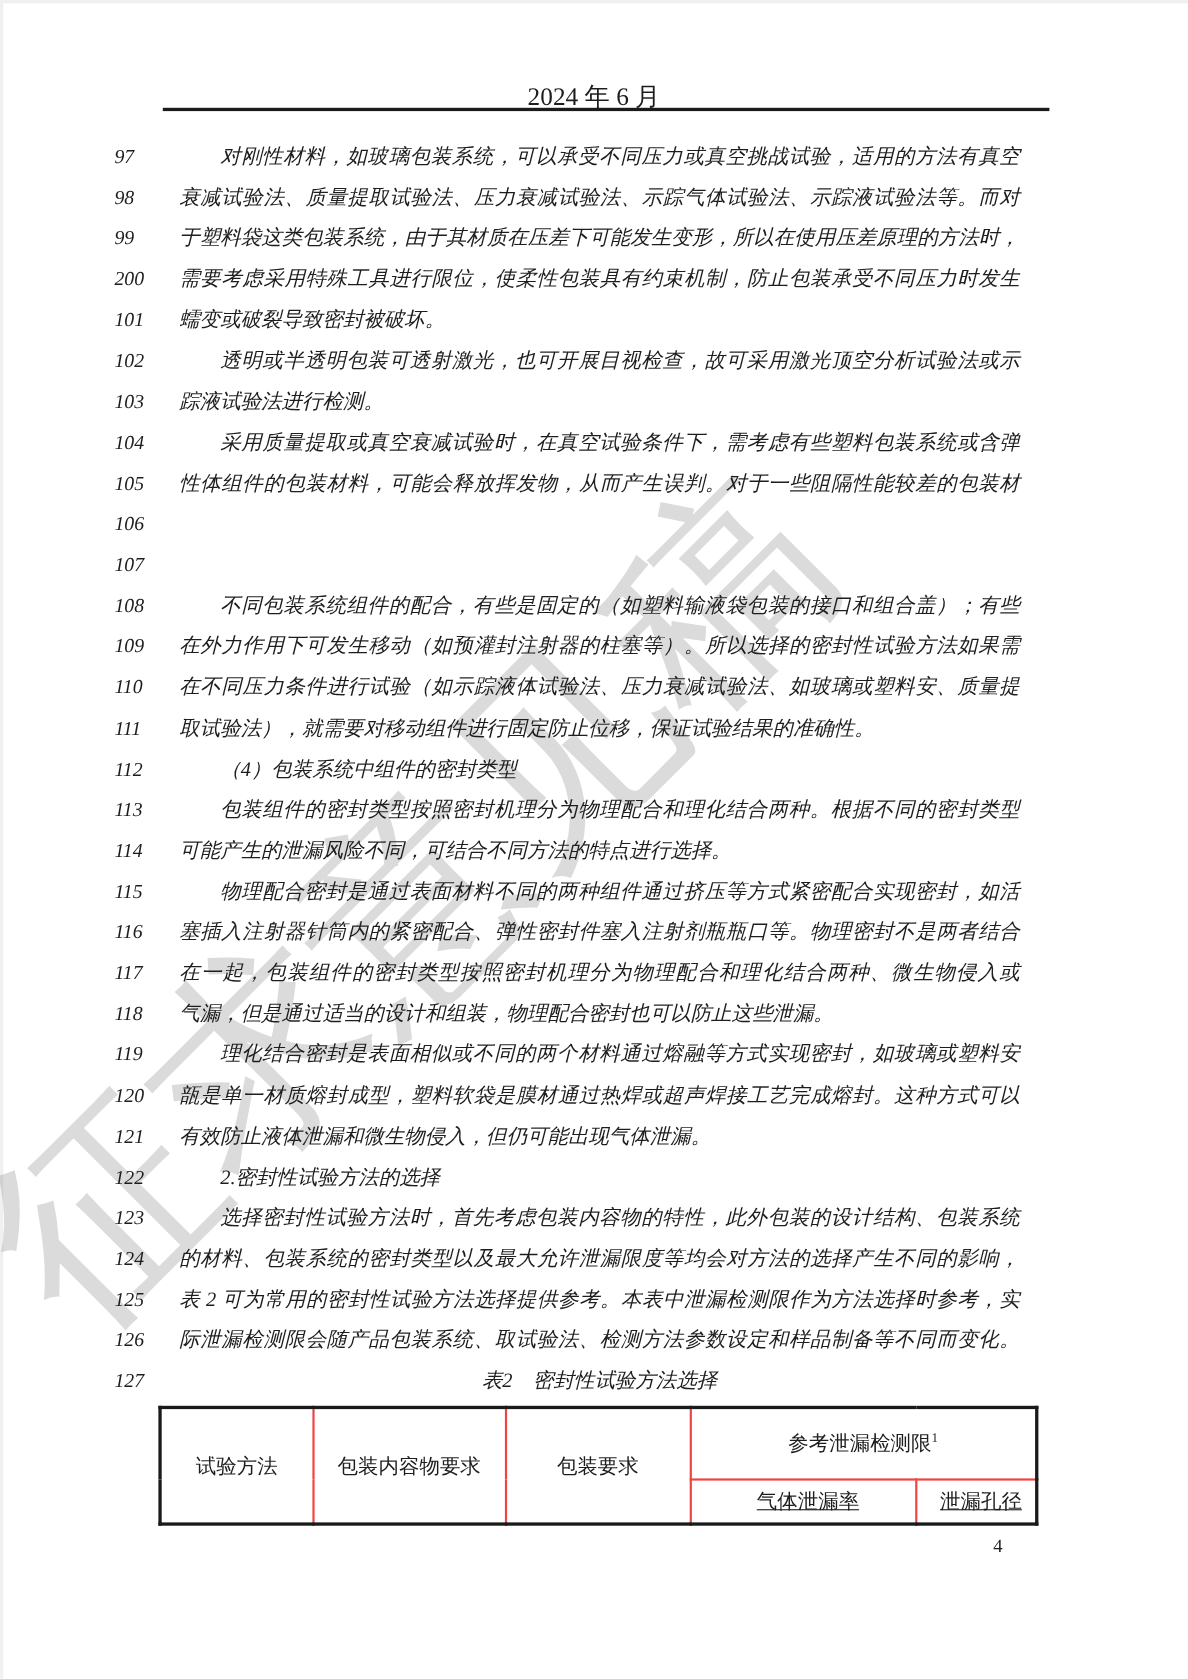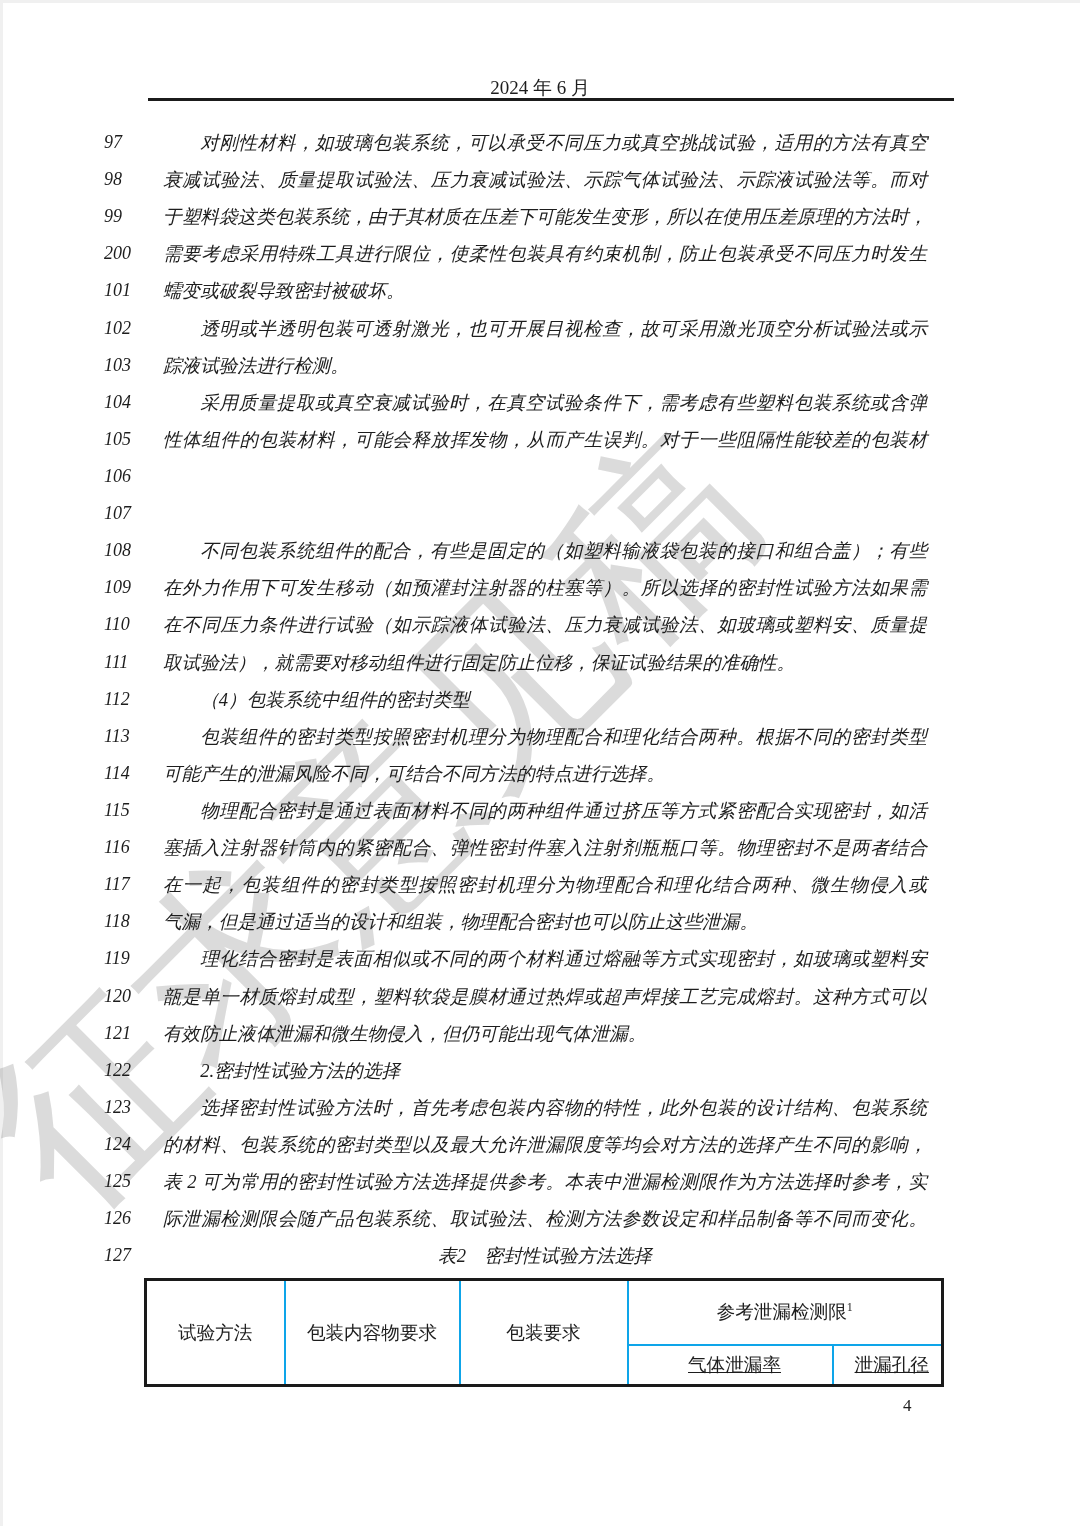--- a/index.html
+++ b/index.html
@@ -20,21 +20,21 @@
     font-size:195px;
     white-space:nowrap;
     color:rgba(125,125,125,0.28);
     letter-spacing:2px;
     z-index:0;
     pointer-events:none;
   }
   
   .header-date{
     position:absolute;top:76px;left:0;width:100%;
-    text-align:center;font-size:19px;line-height:24px;z-index:2;
+    text-align:center;font-size:23px;line-height:24px;z-index:2;
   }
   .header-rule{
     position:absolute;left:148px;top:98px;width:806px;height:3px;
     background:#1b1b1b;z-index:2;
   }
   
   .body-lines{position:absolute;left:0;top:124px;width:100%;z-index:1;}
   .line{position:relative;height:37.12px;line-height:37.12px;overflow:hidden;font-style:italic;}
   .num{
     position:absolute;left:104px;top:0;
@@ -51,21 +51,21 @@
   
   table.t2{
     position:absolute;left:144px;top:1278px;
     width:797px;height:106px;
     border-collapse:collapse;
     z-index:1;
     table-layout:fixed;
   }
   table.t2{border:3px solid #1a1a1a;}
   table.t2 td{
-    border:2px solid #0ea5e9;
+    border:2px solid #ef4444;
     font-size:18.6px;
     text-align:center;
     vertical-align:middle;
     padding:0;
     overflow:hidden;
   }
   table.t2 tr.r1{height:65px;}
   table.t2 tr.r2{height:41px;}
   table.t2 td.sub{text-align:center;padding-left:9px;text-decoration:underline;}
   table.t2 sup{font-size:12px;line-height:0;}

